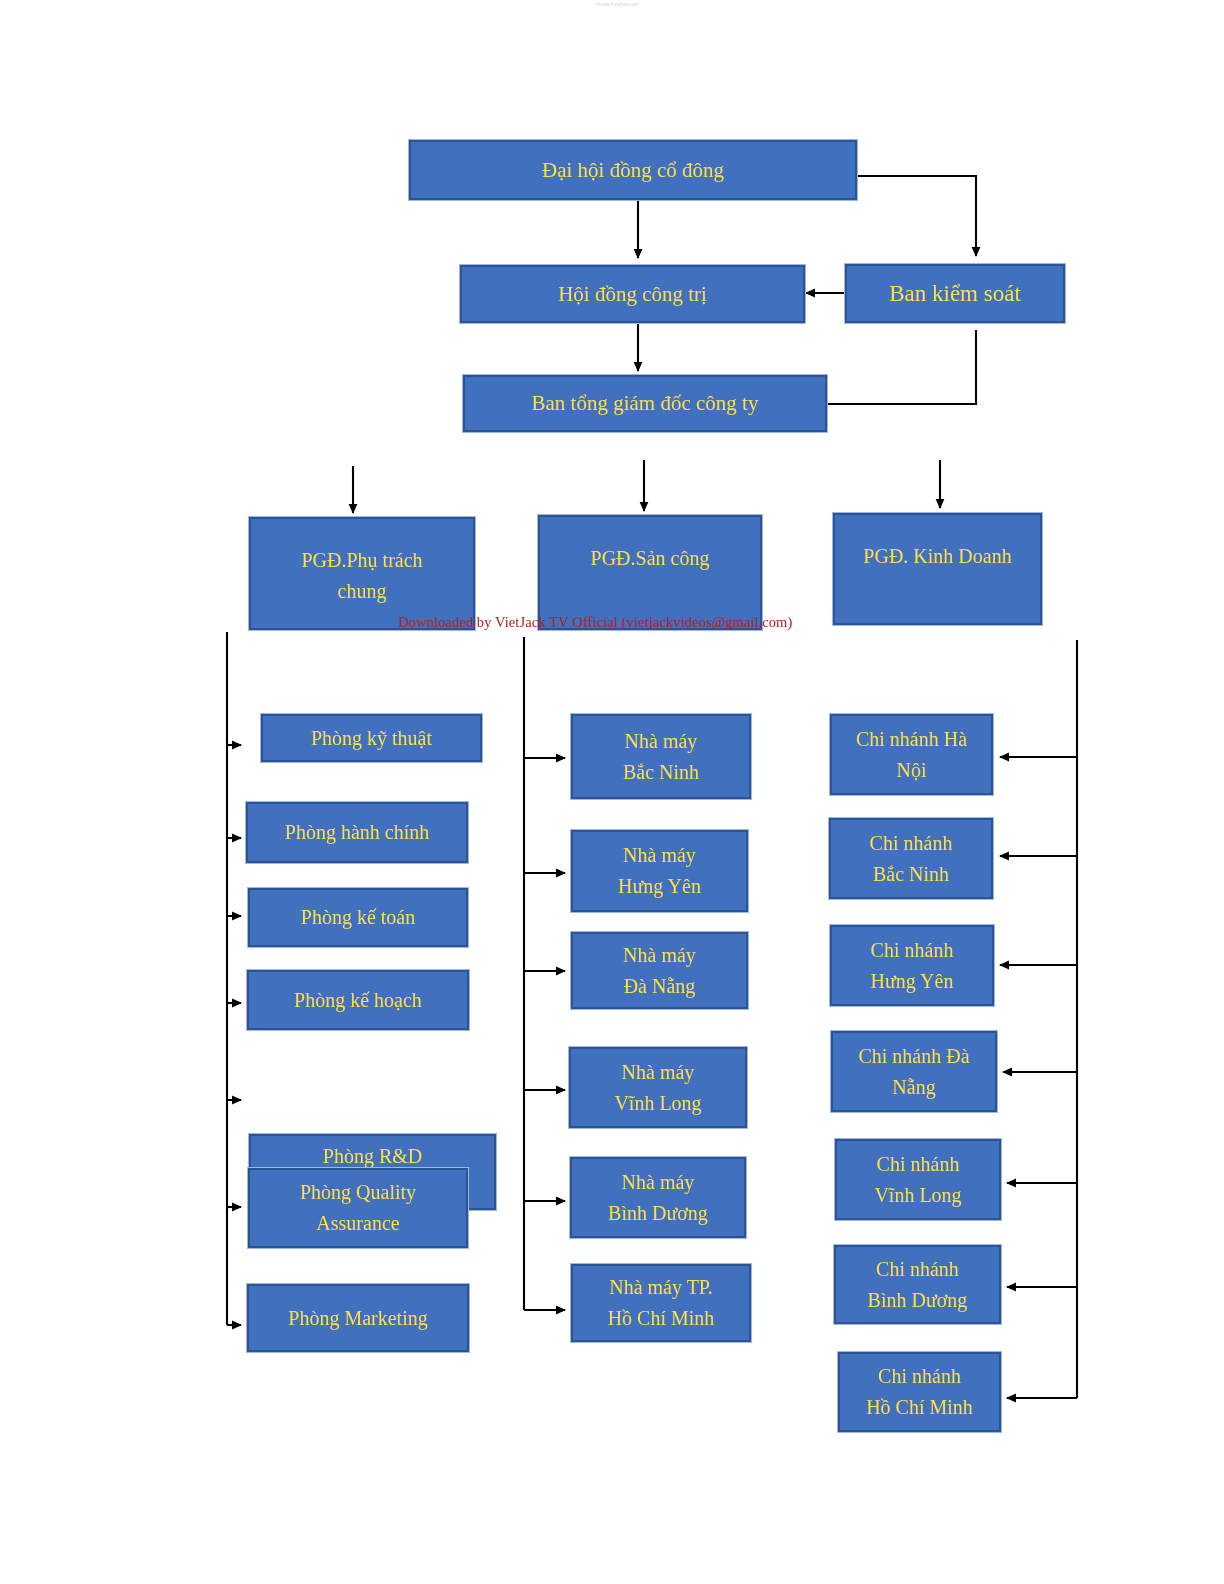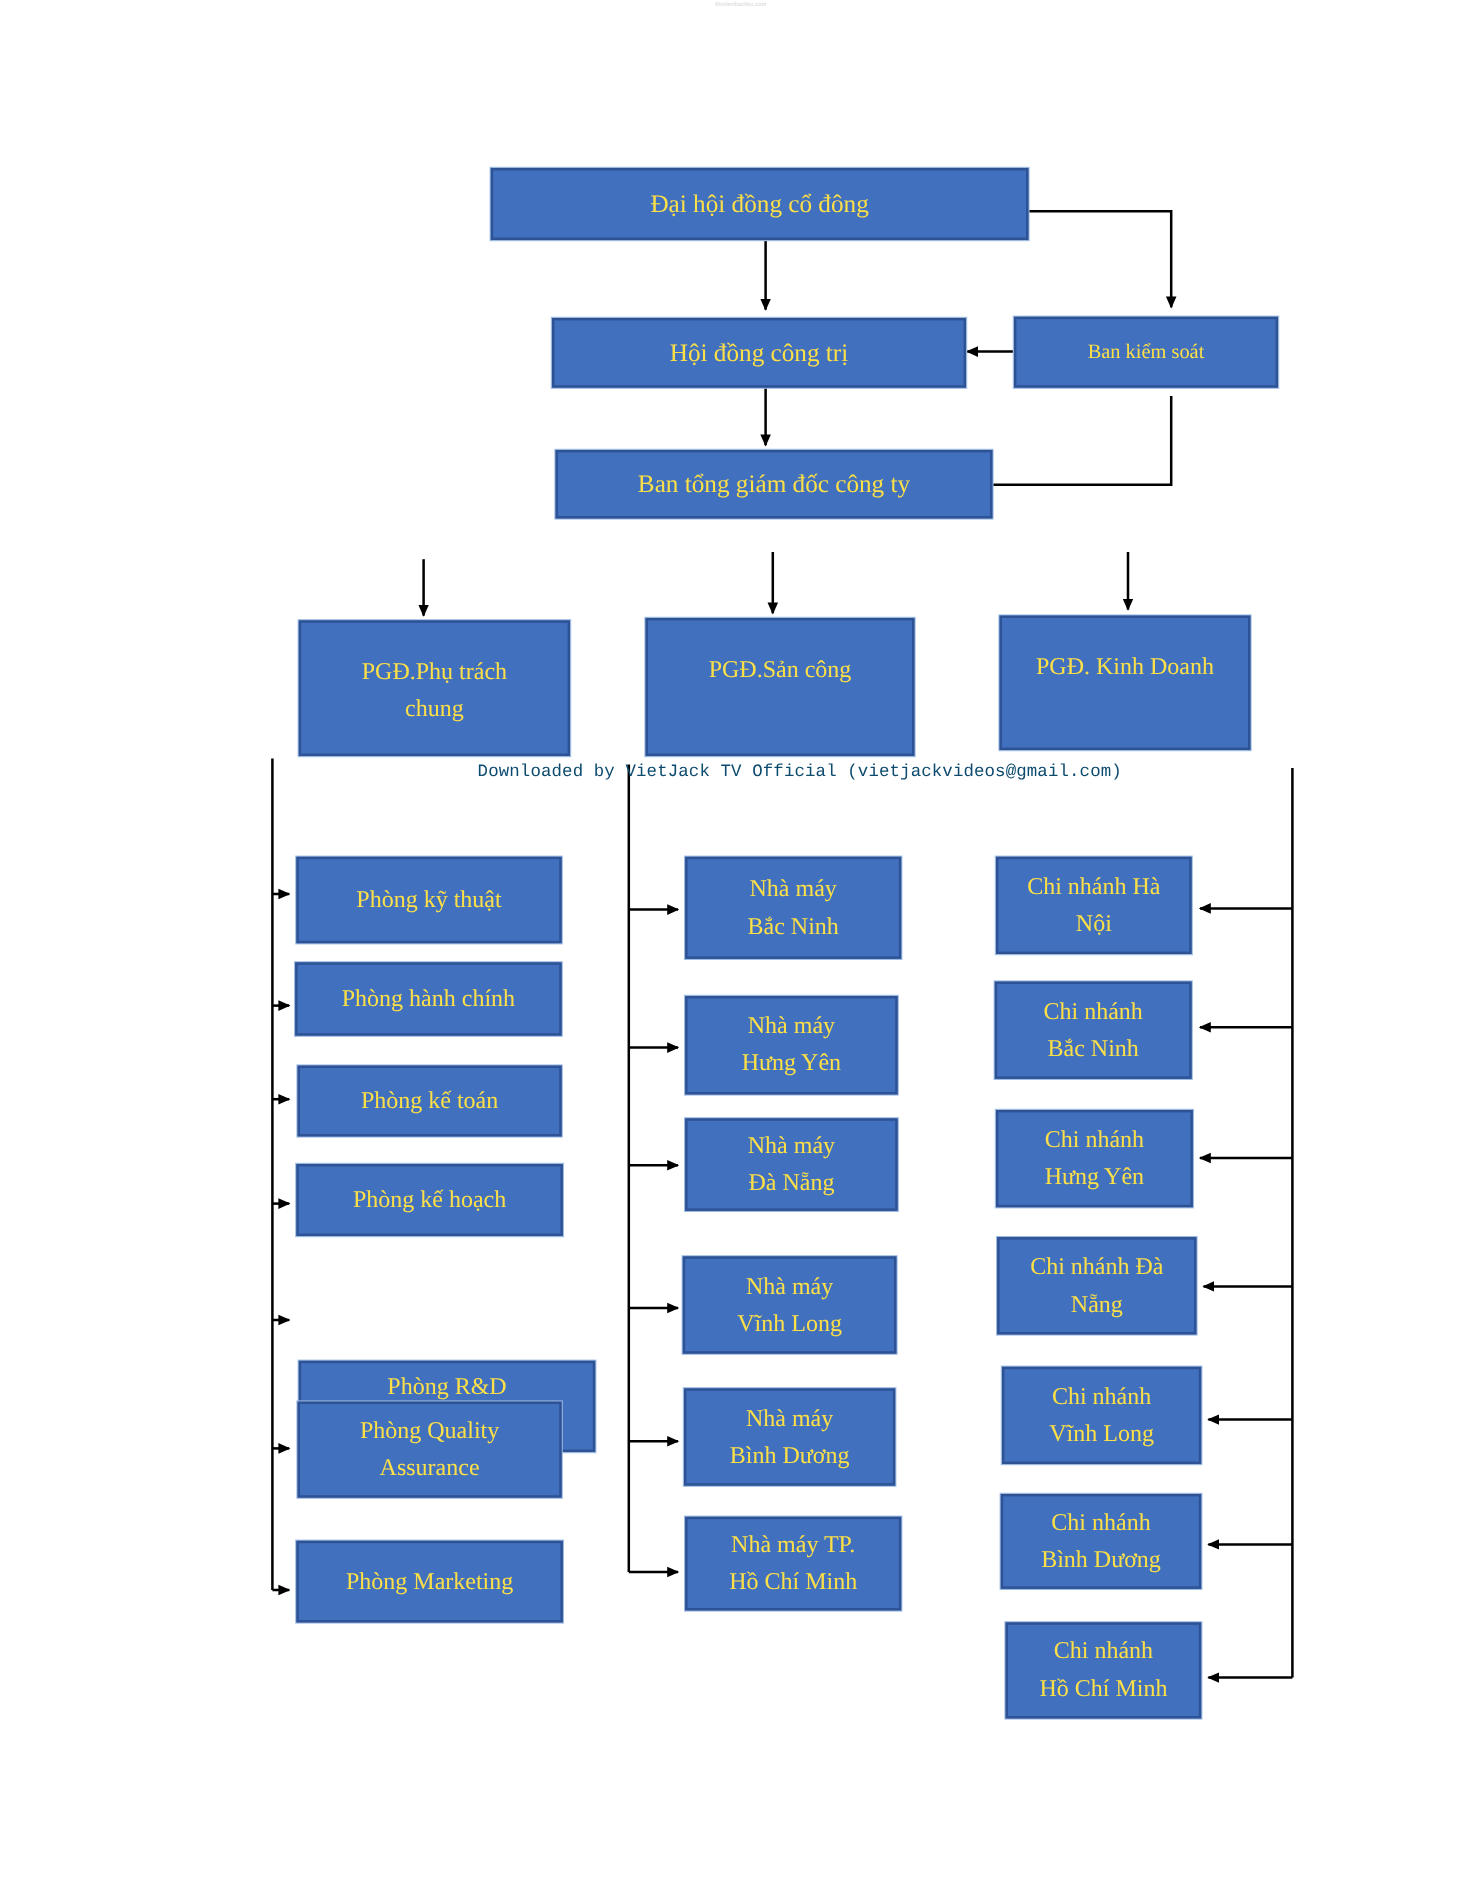--- a/index.html
+++ b/index.html
@@ -43,24 +43,24 @@
     position: absolute;
     left: 0;
     top: 0;
     width: 1224px;
     height: 1584px;
     pointer-events: none;
   }
   .watermark {
     position: absolute;
     left: 398px;
-    top: 636px;
-    font-family: Liberation Mono, monospace;
+    top: 614px;
+    font-family: Liberation Serif, serif;
     font-size: 14.5px;
-    color: #0c4a6e;
+    color: #b91c1c;
     white-space: nowrap;
     letter-spacing: 0.1px;
   }
   .topnoise {
     position: absolute;
     left: 596px;
     top: 1px;
     font-family: "Liberation Sans", "DejaVu Sans", sans-serif;
     font-size: 5px;
     color: #d2d2d2;
@@ -121,32 +121,32 @@
       <line x1="1077" y1="1183" x2="1007" y2="1183" marker-end="url(#ah)"></line>
       <line x1="1077" y1="1287" x2="1007" y2="1287" marker-end="url(#ah)"></line>
       <line x1="1077" y1="1398" x2="1007" y2="1398" marker-end="url(#ah)"></line>
     </g>
   </svg>
 
   <div class="box" style="left:409px; top:140px; width:448px; height:60px; font-size:21px;">Đại hội đồng cổ đông</div>
 
   <div class="box" style="left:460px; top:265px; width:345px; height:58px; font-size:21px;">Hội đồng công trị</div>
 
-  <div class="box" style="left:845px; top:264px; width:220px; height:59px; font-size:17px;">Ban kiểm soát</div>
+  <div class="box" style="left:845px; top:264px; width:220px; height:59px; font-size:23px;">Ban kiểm soát</div>
 
   <div class="box" style="left:463px; top:375px; width:364px; height:57px; font-size:21px;">Ban tổng giám đốc công ty</div>
 
   <div class="box top-align" style="left:249px; top:517px; width:226px; height:113px; font-size:20px;">PGĐ.Phụ trách
 chung</div>
 
   <div class="box top-align" style="left:538px; top:515px; width:224px; height:115px; font-size:20px;">PGĐ.Sản công</div>
 
   <div class="box top-align" style="left:833px; top:513px; width:209px; height:112px; font-size:20px;">PGĐ. Kinh Doanh</div>
 
-  <div class="box" style="left:247px; top:714px; width:221px; height:72px;">Phòng kỹ thuật</div>
+  <div class="box" style="left:261px; top:714px; width:221px; height:48px;">Phòng kỹ thuật</div>
 
   <div class="box" style="left:246px; top:802px; width:222px; height:61px;">Phòng hành chính</div>
 
   <div class="box" style="left:248px; top:888px; width:220px; height:59px;">Phòng kế toán</div>
 
   <div class="box" style="left:247px; top:970px; width:222px; height:60px;">Phòng kế hoạch</div>
 
   <div class="box" style="left:249px; top:1090px; width:247px; height:76px;margin-top:44px;">Phòng R&amp;D
 sản phẩm</div>
 

